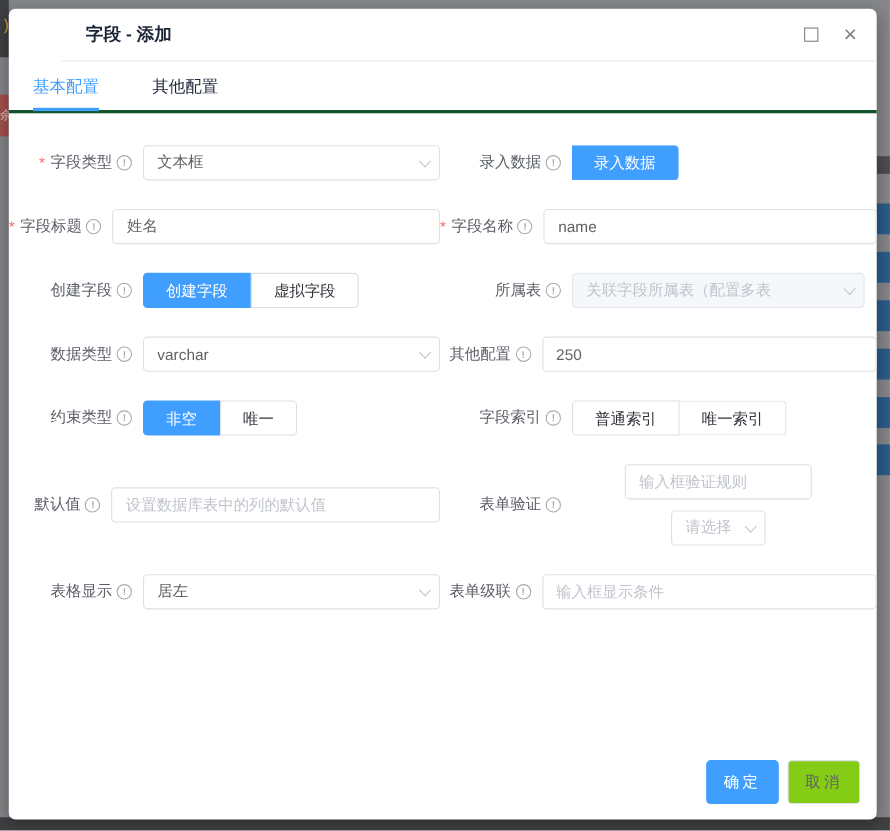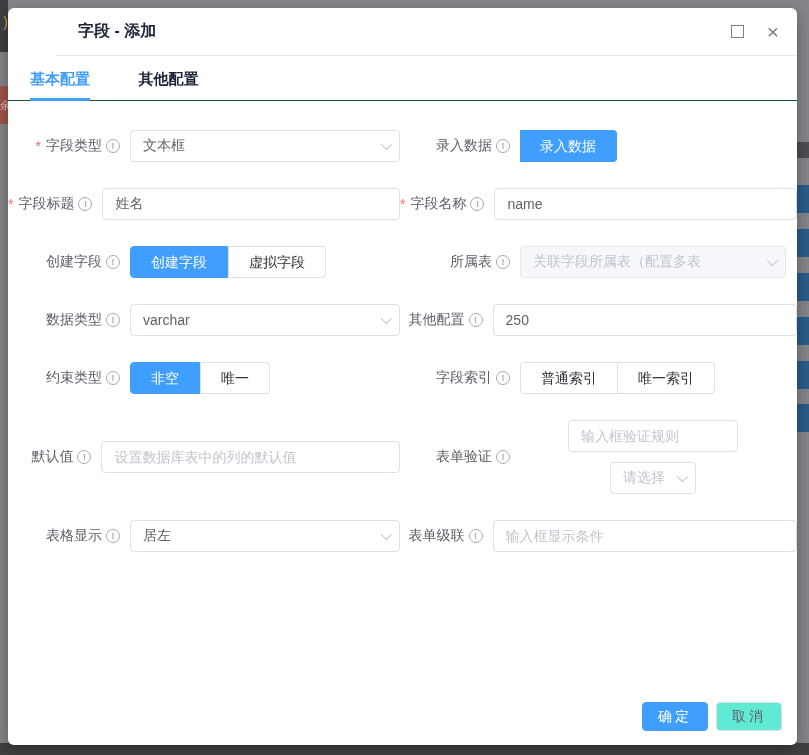--- a/index.html
+++ b/index.html
@@ -30,21 +30,21 @@
     border-bottom:1px solid #e8eaec;
     margin-left:48px;
   }
   .modal-title { font-size:16px; font-weight:bold; color:#1c2438; }
   .header-icons { display:flex; align-items:center; gap:16px; }
   .icon-btn { width:20px; height:20px; display:flex; align-items:center; justify-content:center; cursor:pointer; color:#7d8084; }
   .icon-max { width:13px; height:13px; border:1.5px solid #7d8084; }
   .icon-close { font-size:21px; line-height:1; color:#7d8084; font-weight:normal; }
 
   
-  .tabbar { padding:14px 0 0 22px; border-bottom:1px solid #14532d;font-weight:bold; }
+  .tabbar { padding:14px 0 0 22px; border-bottom:3px solid #14532d; }
   .tab {
     display:inline-block; margin-right:44px; padding-bottom:9px;
     font-size:15px; color:#1c2438; cursor:pointer;
     border-bottom:3px solid transparent; margin-bottom:-1px;
   }
   .tab.active { color:#409eff; border-bottom-color:#409eff; }
 
   
   .form { padding-top:29px; }
   .form-row { display:flex; margin-bottom:26px; }
@@ -93,25 +93,25 @@
   .pair { display:flex; align-items:center; gap:10px; width:266px;flex-direction:column; }
   .pair input.ctl { width:170px; }
   .pair .sel { width:86px; }
 
   
   .modal-footer {
     position:absolute; right:15px; bottom:14px;
     display:flex; align-items:center; gap:8px;
   }
   .btn {
-    height:29px; padding:0 15px; border-radius:4px; font-size:14px;
+    height:40px; padding:0 15px; border-radius:4px; font-size:14px;
     letter-spacing:3px; display:flex; align-items:center; cursor:pointer;
   }
   .btn-primary { background:#409eff; border:1px solid #409eff; color:#fff; }
-  .btn-default { background:#5eead4; border:1px solid #dcdfe6; color:#606266; }
+  .btn-default { background:#84cc16; border:1px solid #dcdfe6; color:#606266; }
 </style>
 </head>
 <body>
 
 <div class="frag frag-left-dark">)</div>
 <div class="frag frag-left-red">余</div>
 <div class="frag frag-right-dark"></div>
 <div class="frag frag-blue" style="top:185px"></div>
 <div class="frag frag-blue" style="top:229px"></div>
 <div class="frag frag-blue" style="top:273px"></div>

